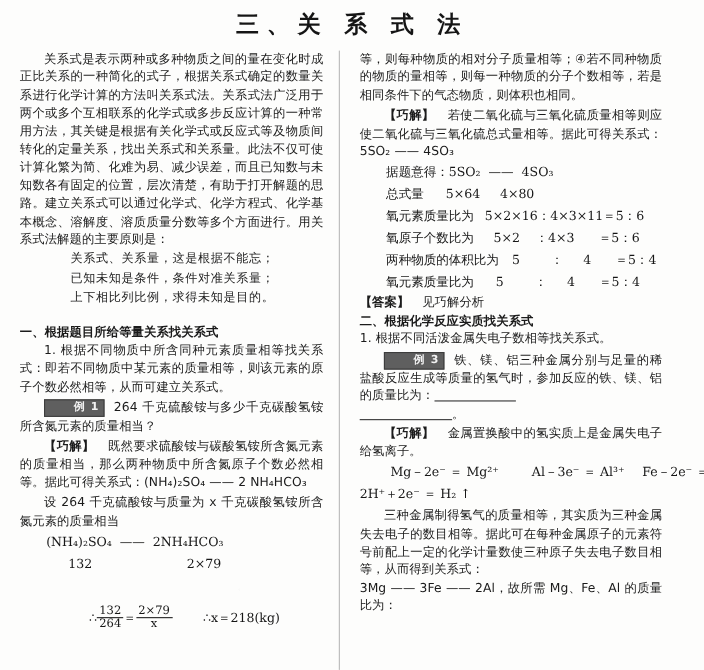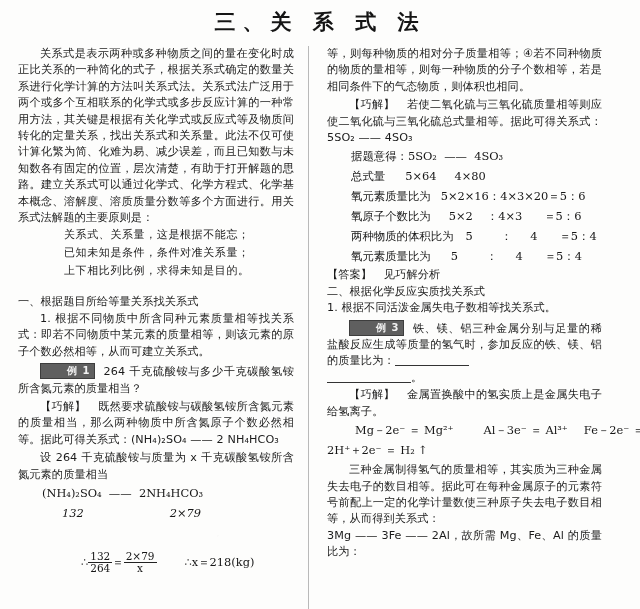--- a/index.html
+++ b/index.html
@@ -58,21 +58,21 @@
 
   p, div.line {
     margin: 0;
     font-size: 11.2px;
     line-height: 16.4px;
     text-align: justify;
     color: #1b1b1b;
     letter-spacing: 0.1px;
   }
   .indent { text-indent: 22px; }
-  .bold { font-weight: normal; }
+  .bold { font-weight: bold; }
 
   .poem {
     font-family: "DejaVu Serif", "Liberation Serif", serif;
     font-size: 11px;
     line-height: 18px;
     padding-left: 46px;
     letter-spacing: 0.6px;
     color: #222;
   }
 
@@ -91,21 +91,21 @@
   }
 
   .mathline {
     font-family: "DejaVu Serif", "Liberation Serif", serif;
     font-size: 11.4px;
     line-height: 20px;
     padding-left: 24px;
     white-space: pre;
     color: #161616;
   }
-  .mathline.deep { padding-left: 44px; font-style: italic; }
+  .mathline.deep { padding-left: 44px; }
   .mathline.mid  { padding-left: 34px; }
 
   .frac {
     display: inline-block;
     text-align: center;
     vertical-align: middle;
     font-family: "DejaVu Serif", "Liberation Serif", serif;
     font-size: 10.5px;
     line-height: 11px;
   }
@@ -171,21 +171,21 @@
 
       <p class="indent" style="margin-top:2px">
         <span class="bold">【巧解】</span>
         <span class="sp" style="width:8px"></span><span>若使二氧化硫与三氧化硫质量相等则应使二氧化硫与三氧化硫总式量相等。据此可得关系式：</span><span>5SO₂ —— 4SO₃</span>
       </p>
 
       <div class="mathline"><span>据题意得：</span><span>5SO₂  ——  4SO₃</span></div>
 
       <div class="mathline"><span>总式量</span><span class="sp" style="width:20px"></span><span>5×64</span><span class="sp" style="width:18px"></span><span>4×80</span></div>
 
-      <div class="mathline"><span>氧元素质量比为</span><span class="sp" style="width:10px"></span><span>5×2×16</span>：<span>4×3×20</span><span>＝5：6</span></div>
+      <div class="mathline"><span>氧元素质量比为</span><span class="sp" style="width:10px"></span><span>5×2×16</span>：<span>4×3×11</span><span>＝5：6</span></div>
 
       <div class="mathline"><span>氧原子个数比为</span><span class="sp" style="width:18px"></span><span>5×2</span><span class="sp" style="width:14px"></span>：<span>4×3</span><span class="sp" style="width:22px"></span><span>＝5：6</span></div>
 
       <div class="mathline"><span>两种物质的体积比为</span><span class="sp" style="width:12px"></span><span>5</span><span class="sp" style="width:28px"></span>：<span class="sp" style="width:18px"></span><span>4</span><span class="sp" style="width:22px"></span><span>＝5：4</span></div>
 
       <div class="mathline"><span>氧元素质量比为</span><span class="sp" style="width:20px"></span><span>5</span><span class="sp" style="width:28px"></span>：<span class="sp" style="width:18px"></span><span>4</span><span class="sp" style="width:22px"></span><span>＝5：4</span></div>
 
       <p style="margin-top:1px">
         <span class="bold">【答案】</span>
         <span class="sp" style="width:8px"></span><span>见巧解分析</span>

